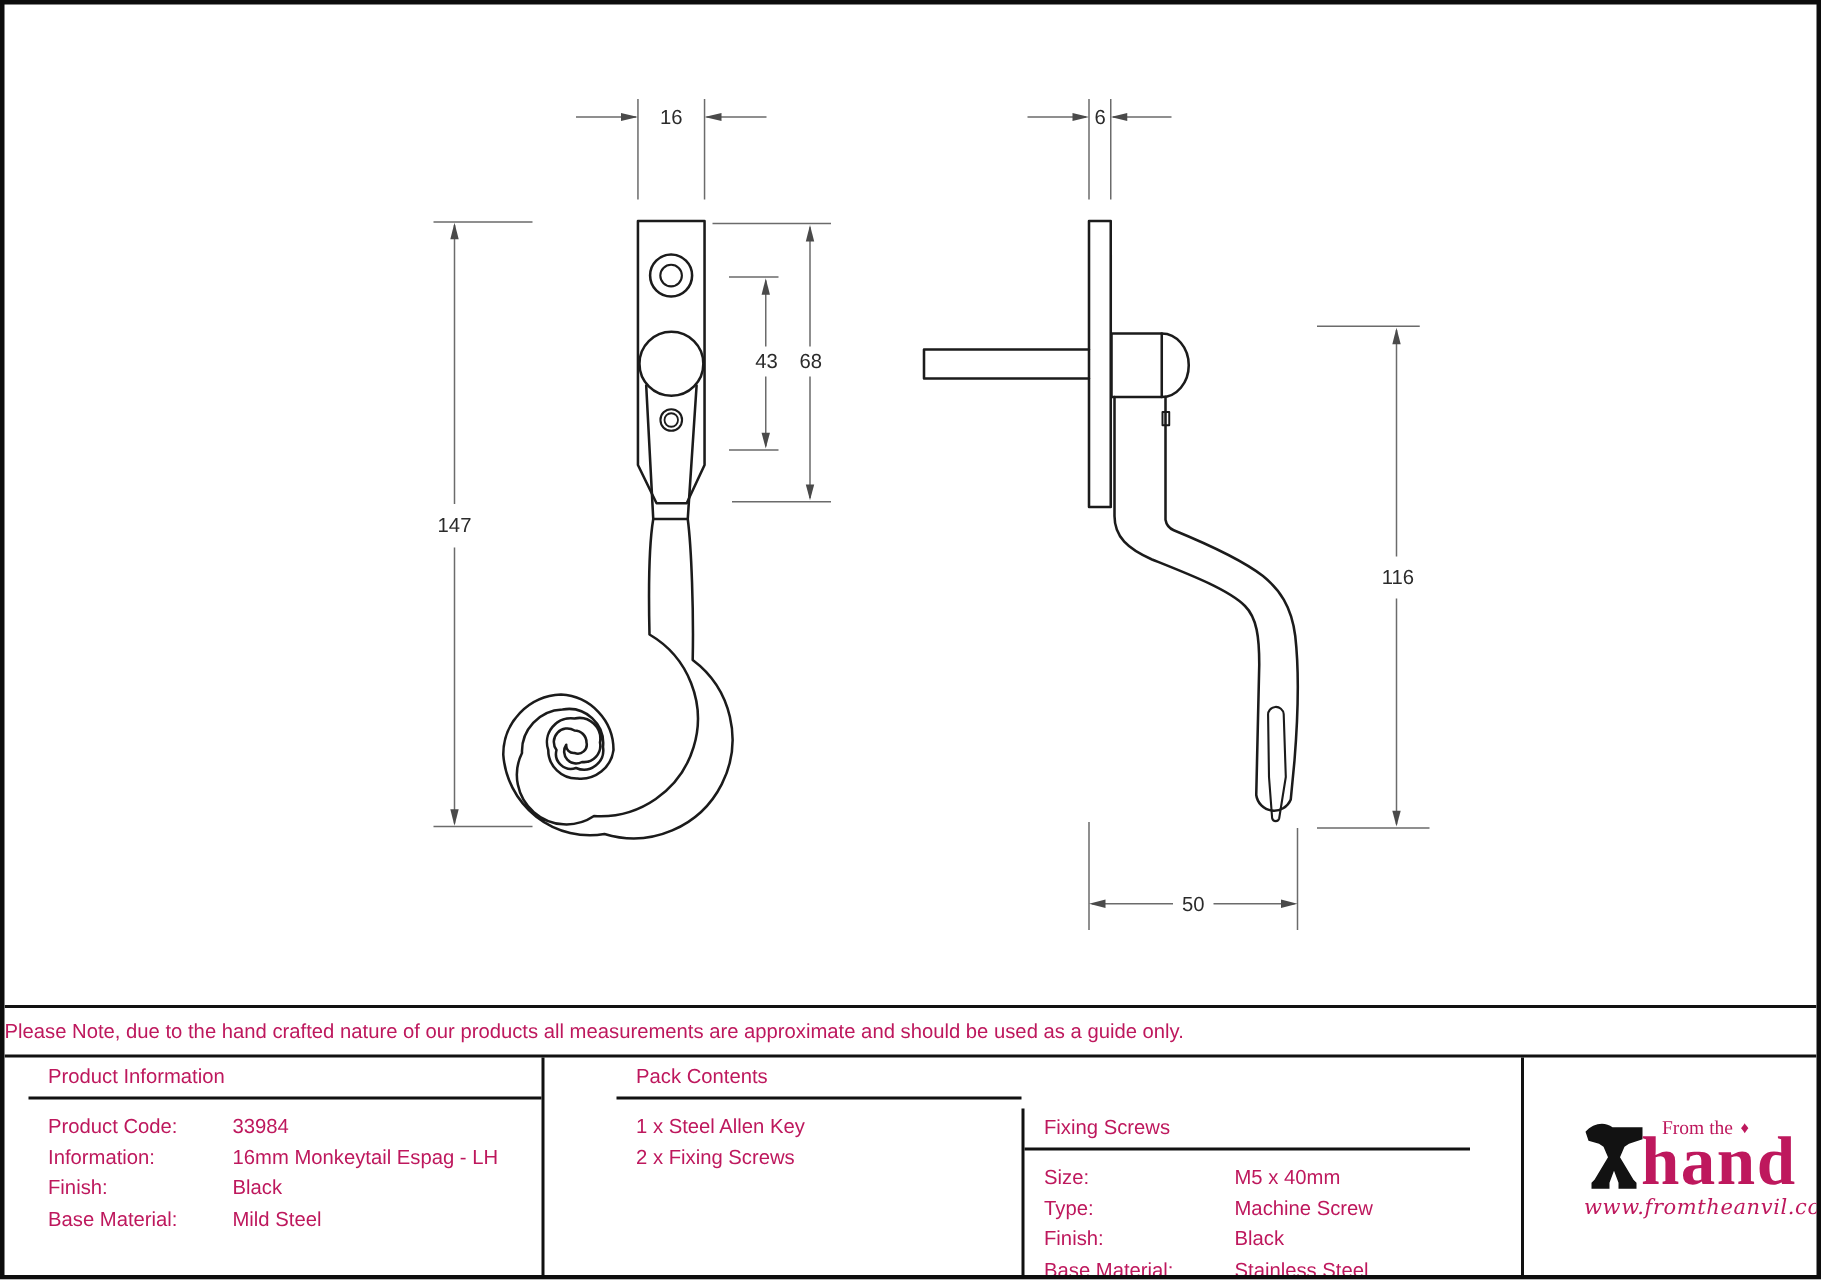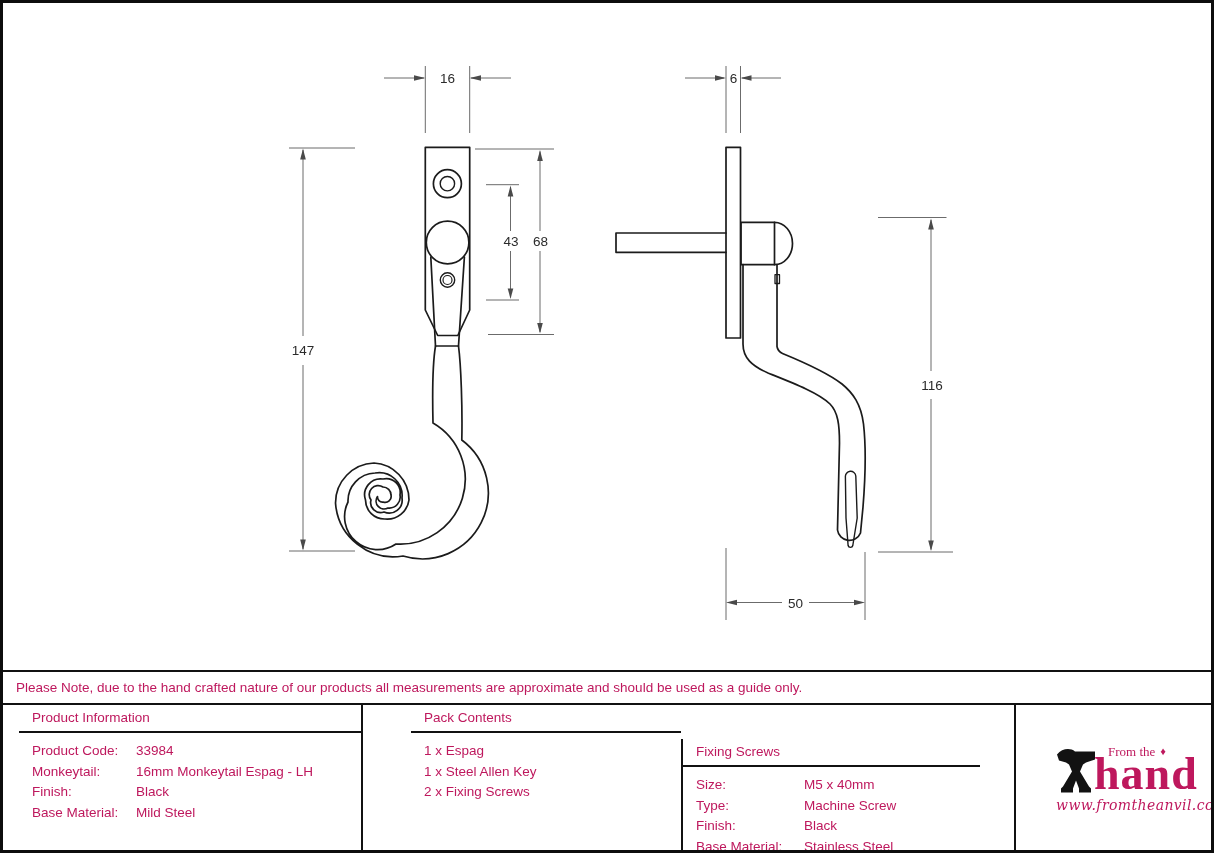--- a/index.html
+++ b/index.html
@@ -7,34 +7,34 @@
     position:relative;width:1214px;height:853px;background:#ffffff;
     box-sizing:border-box;border:3px solid #0d0d0d;overflow:hidden;
     font-family:"Liberation Sans","DejaVu Sans",sans-serif;color:#be185d;
   }
   .drawing{position:absolute;left:0;top:0;}
   svg text{font-family:"Liberation Sans","DejaVu Sans",sans-serif;fill:#2b2b2b;}
 
   .note-row{
     position:absolute;left:0;top:667px;width:1208px;height:35px;
     box-sizing:border-box;border-top:2px solid #111;border-bottom:2px solid #111;
-    line-height:31px;padding-left:13px;font-size:13.5px;
+    line-height:31px;font-size:13.5px;
   }
   .info-table{position:absolute;left:16px;top:702px;width:1208px;height:145px;border-radius:19px;}
   .col{position:absolute;top:0;height:145px;box-sizing:border-box;}
   .col-product{left:0;width:342px;}
   .col-pack{left:342px;width:320px;border-left:2px solid #111;padding-left:48px;}
   .col-fixing{left:662px;width:299px;border-left:2px solid #111;margin-top:34px;}
   .col-logo{left:995px;width:213px;border-left:2px solid #111;}
   .col-hdr{
     height:28px;box-sizing:border-box;border-bottom:2px solid #111;
     line-height:26px;padding-left:13px;font-size:13.5px;
   }
   .col-body{padding:8px 0 0 13px;font-size:13.5px;}
-  .kv{display:flex;line-height:20.5px;}
+  .kv{display:flex;line-height:20.5px;gap:19px;}
   .kv .k{width:104px;flex:none;}
   .col-fixing .kv .k{width:108px;}
   .pc-item{line-height:20.5px;}
 
   .logo{position:absolute;left:40px;top:42px;width:160px;}
   .anvil-row{position:relative;display:flex;align-items:flex-end;}
   .anvil-icon-box{width:40px;height:47px;flex:none;}
   .nvil{
     font-family:"Liberation Serif","DejaVu Serif",serif;font-weight:bold;
     font-size:46px;line-height:40px;letter-spacing:1px;margin-left:-2px;
@@ -180,38 +180,37 @@
   <div class="info-table">
 
     <div class="col col-product">
       <div class="col-hdr">Product Information</div>
       <div class="col-body">
         <div class="kv">
           <span class="k">Product Code:</span>
           <span class="v">33984</span>
         </div>
         <div class="kv">
-          <span class="k">Monkeytail:</span>
+          <span class="k">Information:</span>
           <span class="v">16mm Monkeytail Espag - LH</span>
         </div>
         <div class="kv">
           <span class="k">Finish:</span>
           <span class="v">Black</span>
         </div>
         <div class="kv">
           <span class="k">Base Material:</span>
           <span class="v">Mild Steel</span>
         </div>
       </div>
     </div>
 
     <div class="col col-pack">
       <div class="col-hdr">Pack Contents</div>
       <div class="col-body">
-        <div class="pc-item">1 x Espag</div>
         <div class="pc-item">1 x Steel Allen Key</div>
         <div class="pc-item">2 x Fixing Screws</div>
       </div>
     </div>
 
     <div class="col col-fixing">
       <div class="col-hdr">Fixing Screws</div>
       <div class="col-body">
         <div class="kv">
           <span class="k">Size:</span>

